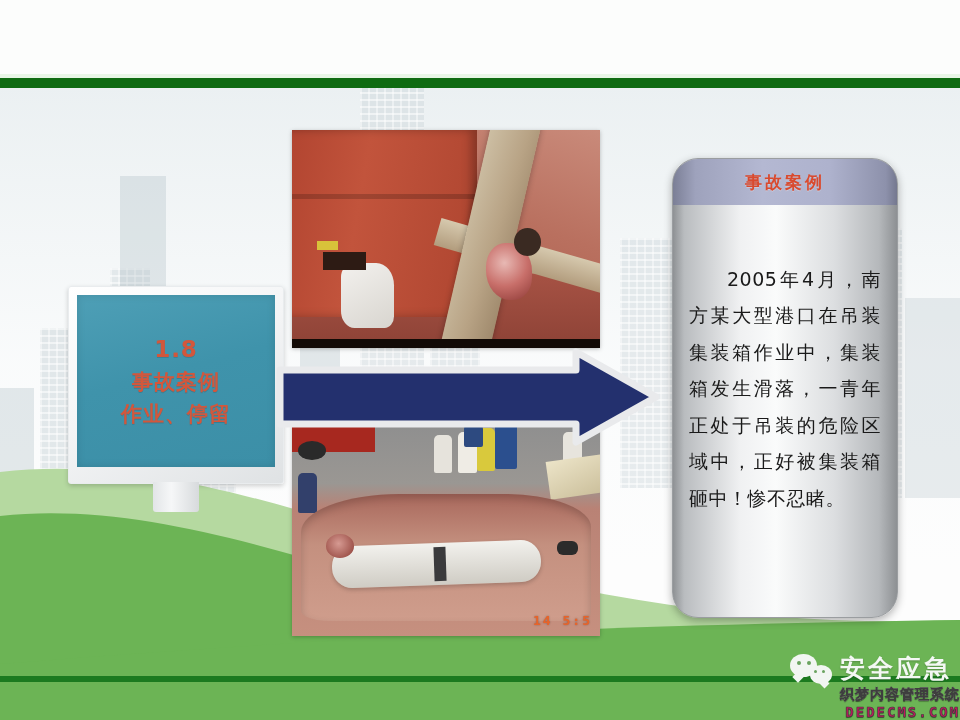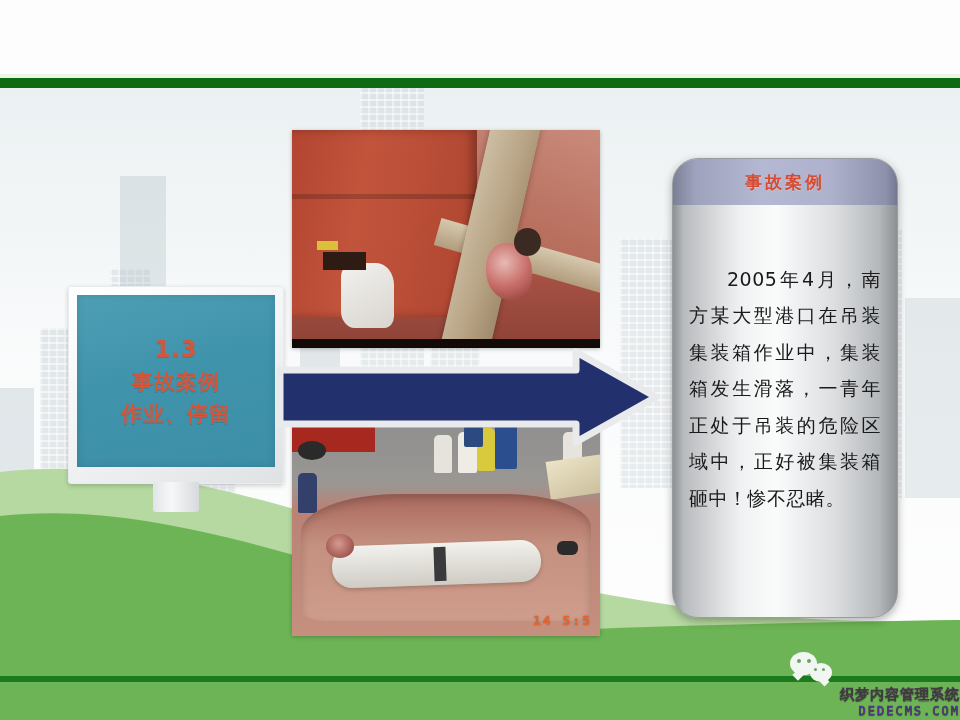--- a/index.html
+++ b/index.html
@@ -166,21 +166,21 @@
     background:#f2f6f2;transform:rotate(45deg);}
   .wx-b2{position:absolute;right:0;bottom:0;width:22px;height:19px;border-radius:50%;background:#f2f6f2;}
   .wx-b2::after{content:"";position:absolute;right:4px;bottom:-3px;width:7px;height:7px;
     background:#f2f6f2;transform:rotate(45deg);}
   .wx-dot{position:absolute;width:4px;height:4px;border-radius:50%;background:#6aa35f;}
   .wx-text{color:#f4f8f4;font-size:25px;font-weight:700;letter-spacing:3px;
     text-shadow:0 1px 2px rgba(0,0,0,.22);}
   .dede{position:absolute;left:784px;top:686px;text-align:right;width:176px;}
   .dede-cn{color:#fbfbfb;font-size:14px;font-weight:700;letter-spacing:1px;
     -webkit-text-stroke:.6px #3e3e3e;text-shadow:0 1px 1px rgba(0,0,0,.5);}
-  .dede-en{color:#6d28d9;font-size:12px;font-weight:400;letter-spacing:2px;
+  .dede-en{color:#be185d;font-size:14px;font-weight:700;letter-spacing:2px;
     font-family:"DejaVu Sans Mono","Liberation Mono",monospace;
     -webkit-text-stroke:.6px #3e3e3e;text-shadow:0 1px 1px rgba(0,0,0,.5);}
 </style>
 </head>
 <body>
 
 <div id="slide">
 
   <div class="city-bg">
     <div class="bld d" style="left:40px;top:240px;width:54px;height:210px;">
@@ -228,21 +228,21 @@
     </svg>
   </div>
   <div class="bot-rule"></div>
 
   <div class="mon-base"></div>
   <div class="mon-base-top"></div>
   <div class="monitor">
     <div class="mon-bezel"></div>
     <div class="mon-screen">
       <div class="mon-text">
-        <div class="mon-num">1.3</div>
+        <div class="mon-num">1.8</div>
         <div class="mon-l1">事故案例</div>
         <div class="mon-l2">作业、停留</div>
       </div>
     </div>
     <div class="mon-neck"></div>
   </div>
 
   <div class="photo photo-top">
     <div class="ph-inner">
       <div class="pt-sky"></div>
@@ -299,19 +299,20 @@
 
   <div class="wx">
     <span class="wx-icon">
       <span class="wx-b1"></span>
       <span class="wx-dot" style="left:7px;top:7px;"></span>
       <span class="wx-dot" style="left:17px;top:7px;"></span>
       <span class="wx-b2"></span>
       <span class="wx-dot" style="left:24px;top:16px;width:3px;height:3px;"></span>
       <span class="wx-dot" style="left:32px;top:16px;width:3px;height:3px;"></span>
     </span>
+    <span class="wx-text">安全应急</span>
   </div>
   <div class="dede">
     <div class="dede-cn">织梦内容管理系统</div>
     <div class="dede-en">DEDECMS.COM</div>
   </div>
 
 </div>
 
 </body></html>

